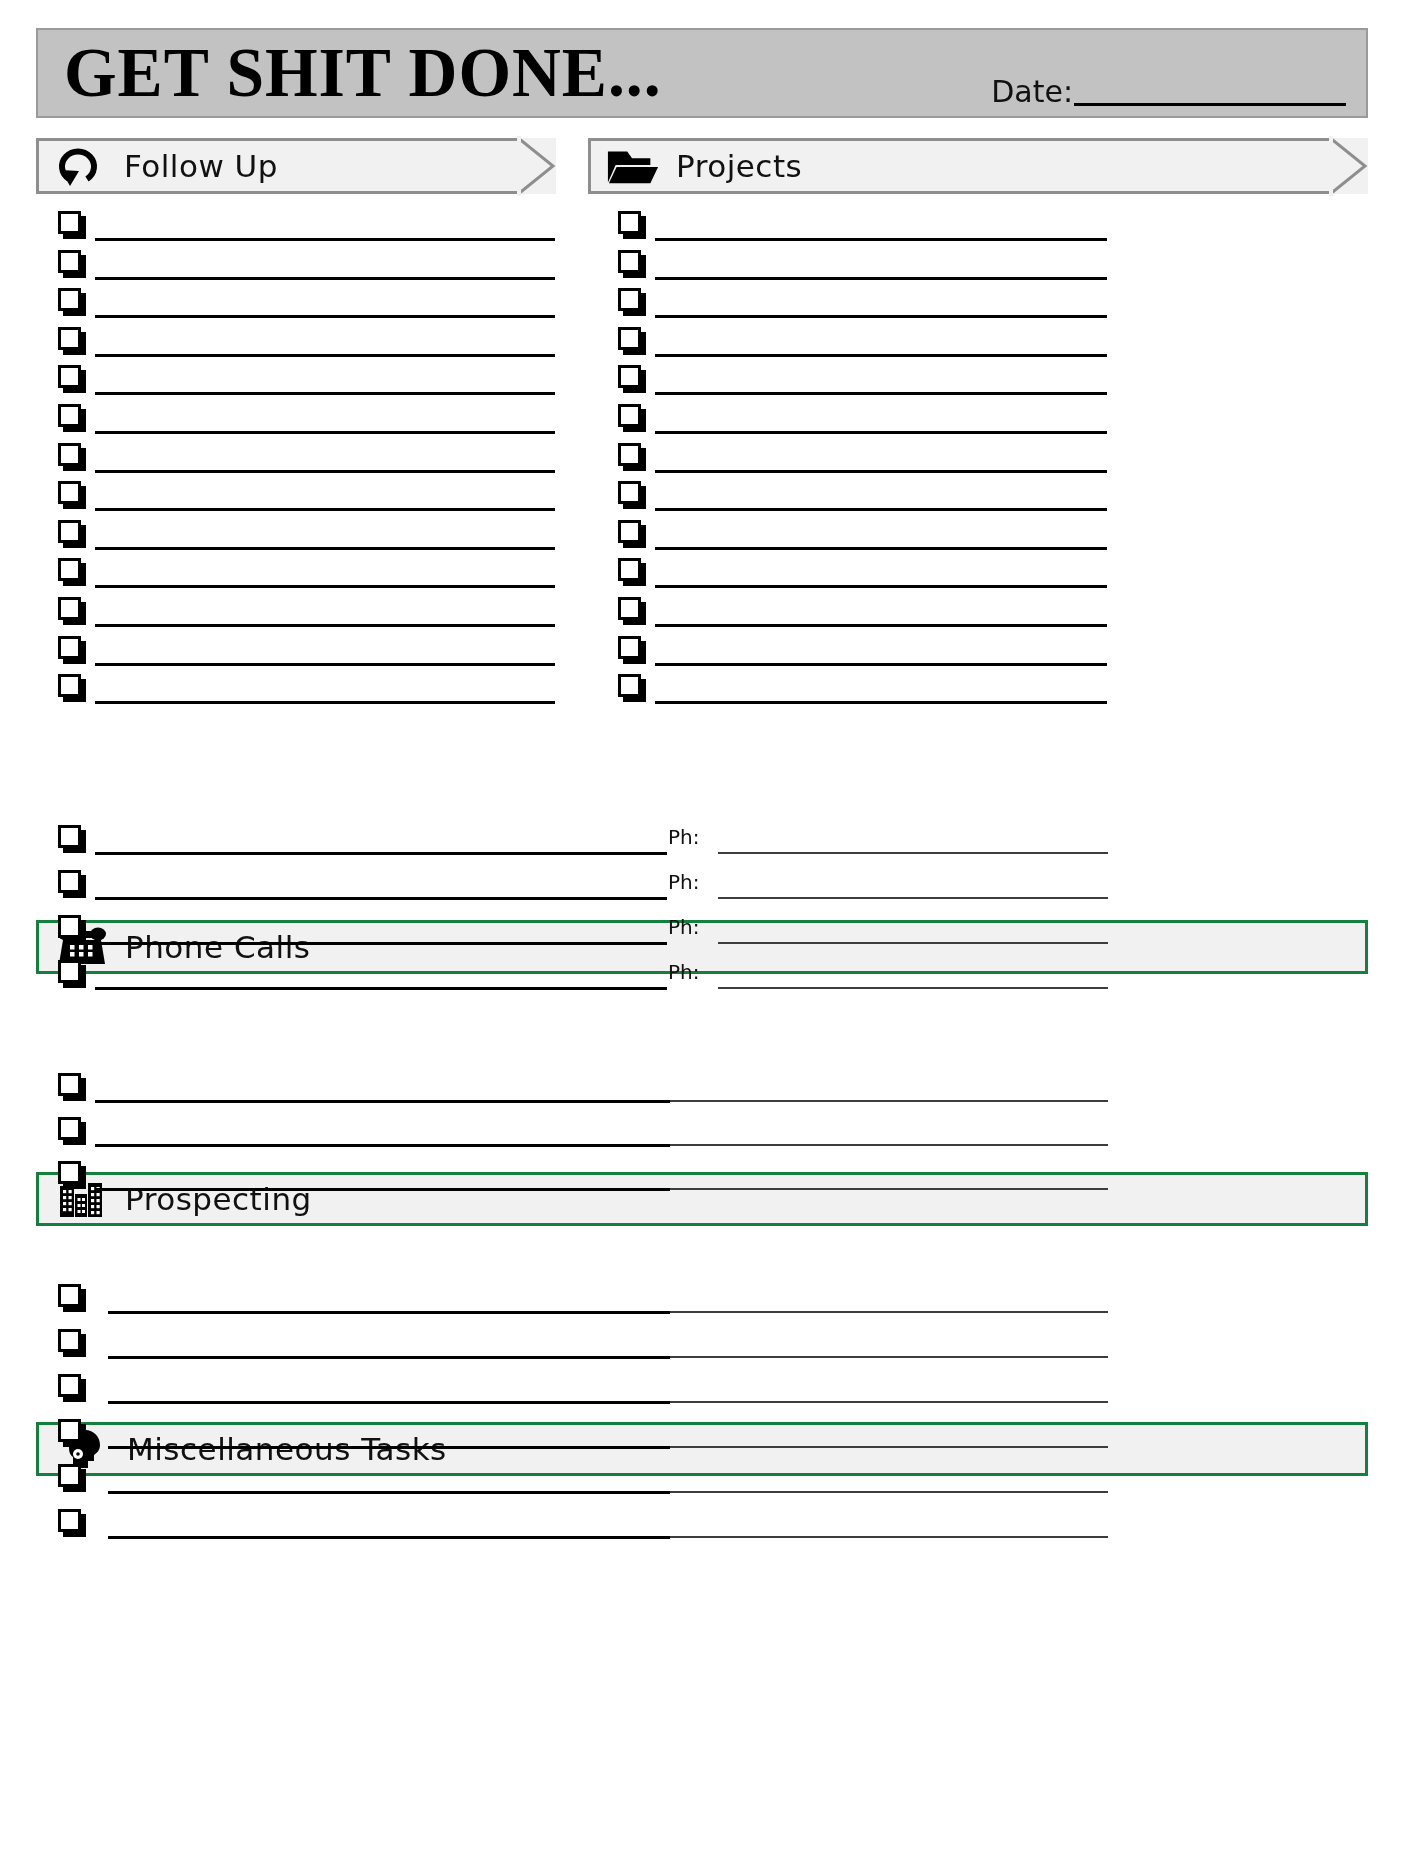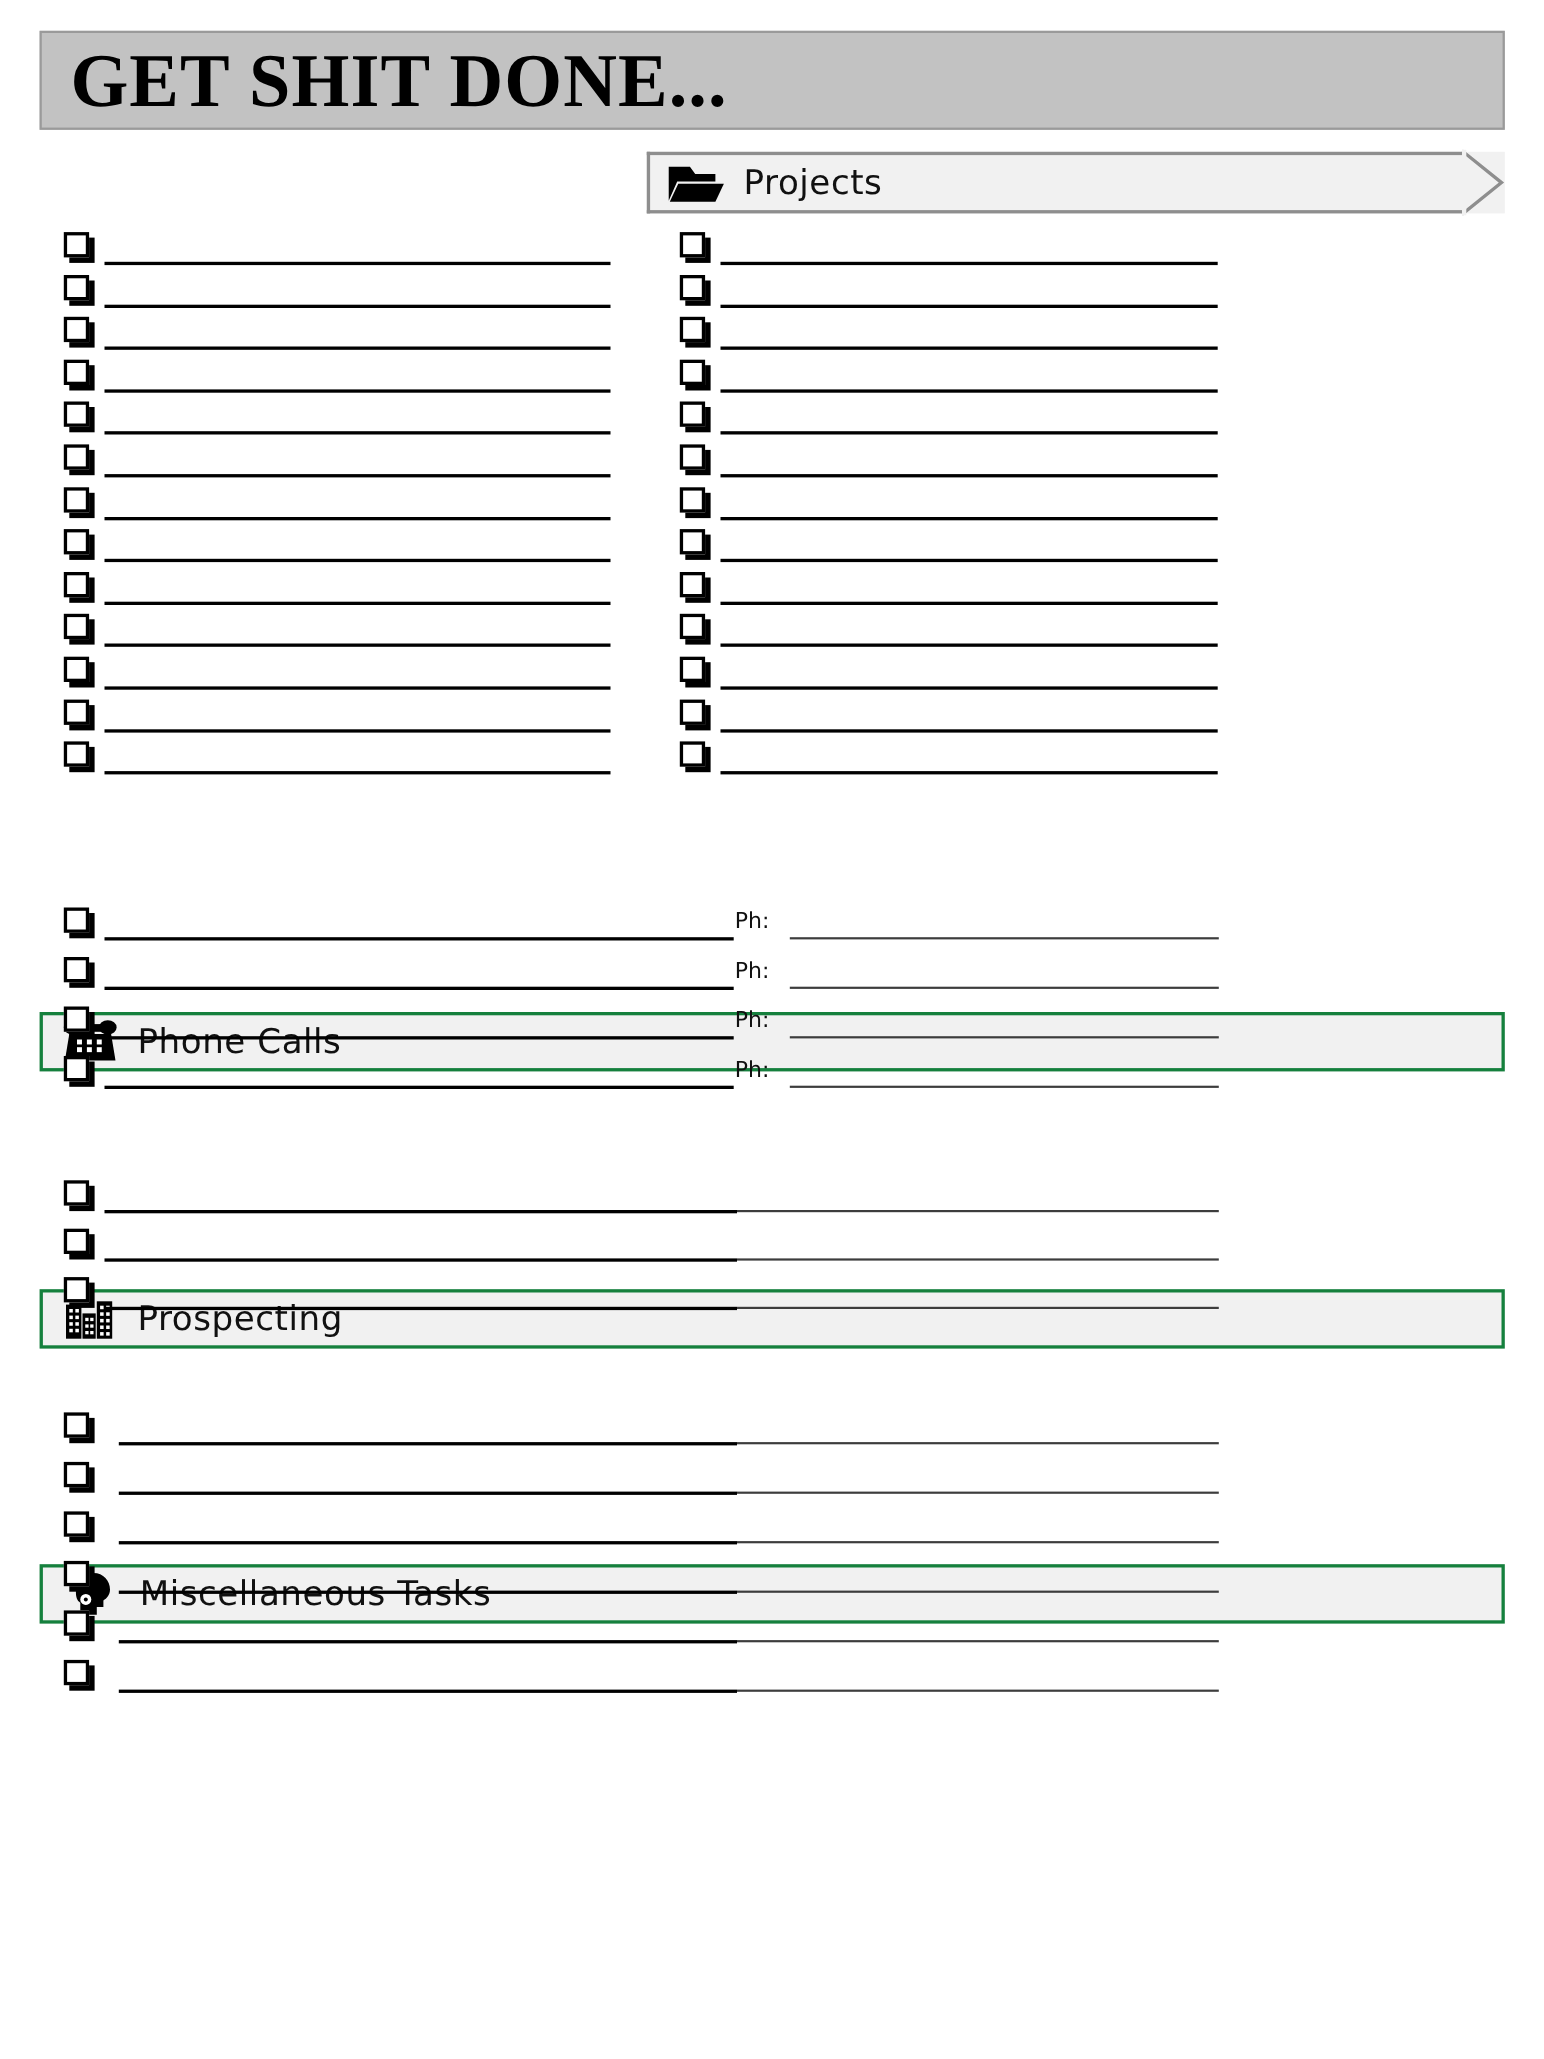--- a/index.html
+++ b/index.html
@@ -161,22 +161,42 @@
     line-height: 1;
   }
 </style>
 </head>
 <body>
 
 <div class="page">
 
   <div class="titlebar">
     <div class="title-text">GET SHIT DONE...</div>
-  </div>
-
+    <div class="date-wrap">
+      <span class="date-label">Date:</span>
+      <span class="date-rule"></span>
+    </div>
+  </div>
+
+  <div class="chev-banner" id="banner-followup" style="left:36px; top:138px; width:520px;">
+    <div class="chev-body" style="width:484px;"></div>
+    <svg class="chev-tip" style="left:481px;" viewBox="0 0 40 60">
+      <path d="M0,1 L36,30 L0,59" fill="#f1f1f1" stroke="#8e8e8e" stroke-width="3" stroke-linejoin="miter"></path>
+      <rect x="0" y="0" width="4" height="60" fill="#f1f1f1"></rect>
+    </svg>
+    <div class="banner-inner">
+      <span class="banner-icon">
+        <svg width="48" height="42" viewBox="0 0 48 42">
+          <path d="M12,34 A16,15 0 1 1 30,34" fill="none" stroke="#000" stroke-width="6" stroke-linecap="butt"></path>
+          <path d="M13,41 L4,25 L22,26 Z" fill="#000"></path>
+        </svg>
+      </span>
+      <span class="banner-label">Follow Up</span>
+    </div>
+  </div>
 
   <div class="chev-banner" id="banner-projects" style="left:588px; top:138px; width:780px;">
     <div class="chev-body" style="width:744px;"></div>
     <svg class="chev-tip" style="left:741px;" viewBox="0 0 40 60">
       <path d="M0,1 L36,30 L0,59" fill="#f1f1f1" stroke="#8e8e8e" stroke-width="3" stroke-linejoin="miter"></path>
       <rect x="0" y="0" width="4" height="60" fill="#f1f1f1"></rect>
     </svg>
     <div class="banner-inner">
       <span class="banner-icon">
         <svg width="56" height="42" viewBox="0 0 56 42">

